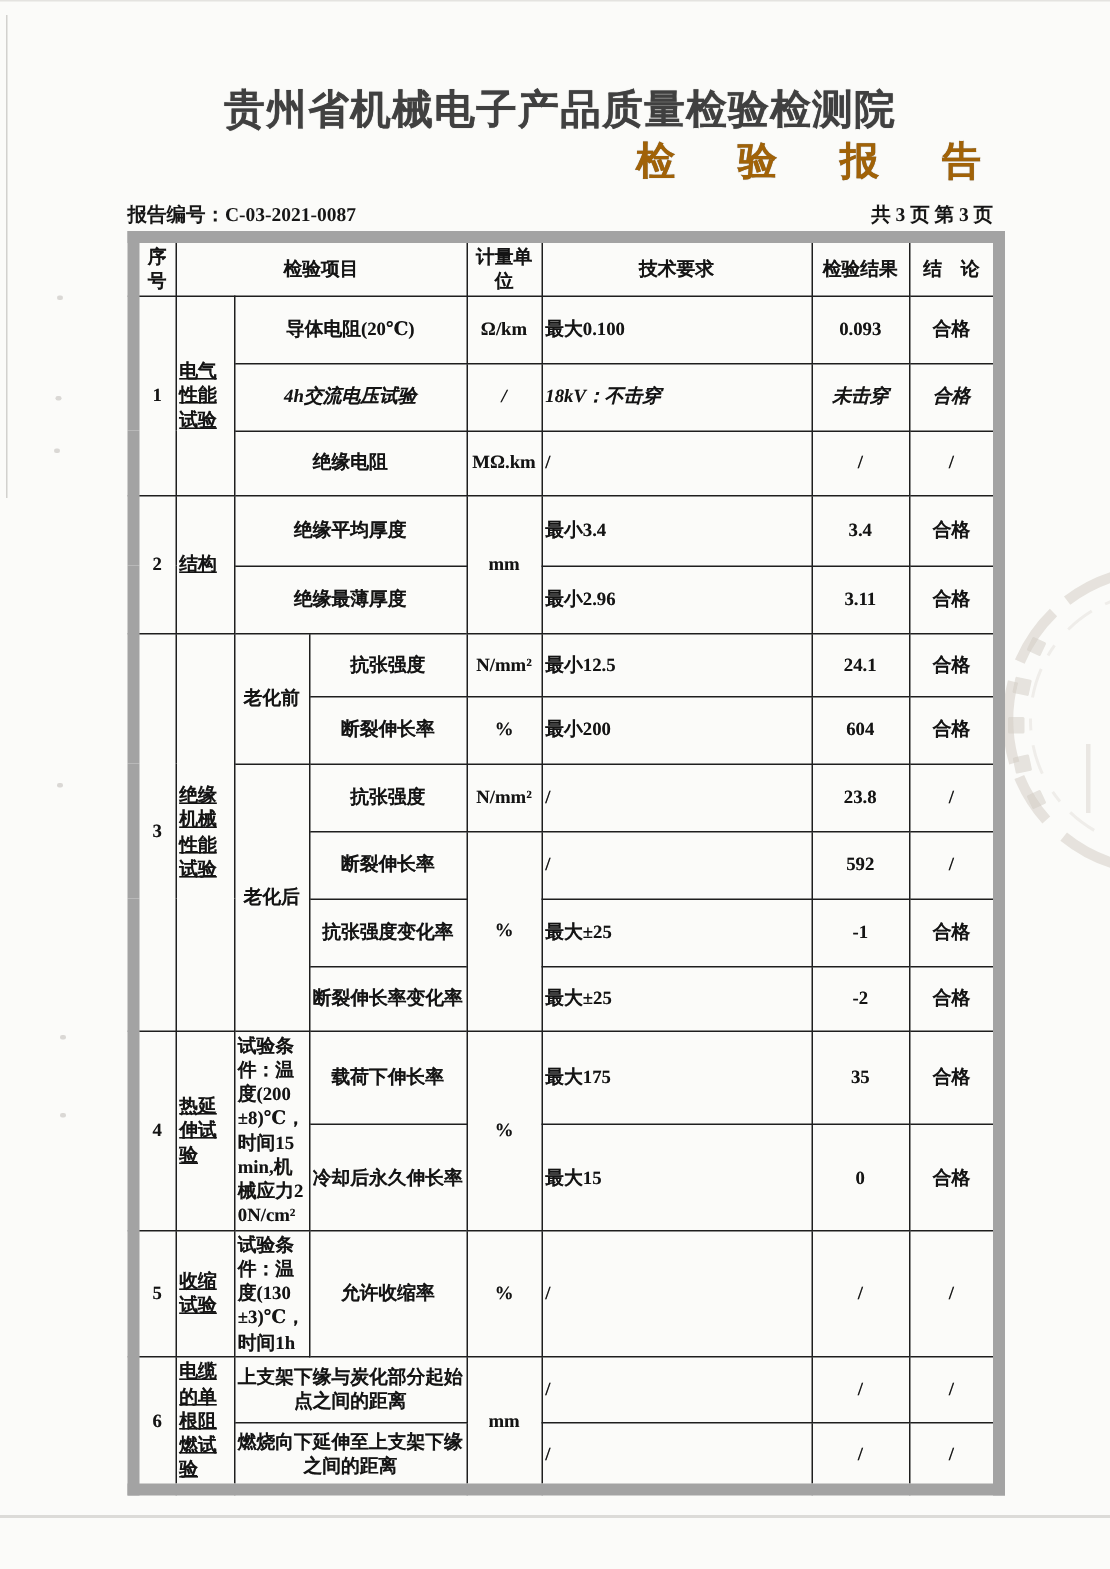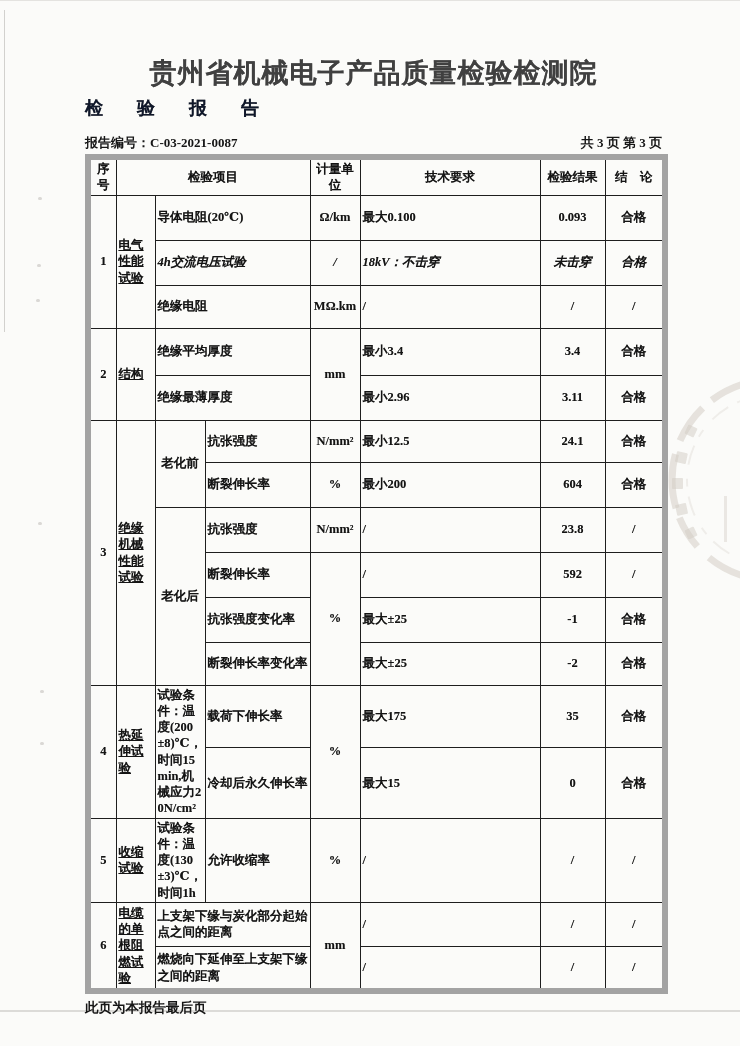--- a/index.html
+++ b/index.html
@@ -11,44 +11,44 @@
   }
   .scan-edge{position:absolute;background:#dcdbd8;}
   .speck{position:absolute;width:4px;height:3px;border-radius:2px;background:#c7c5c1;opacity:.65;}
   .sheet{position:absolute;left:85px;top:0;width:577px;}
   .org-name{
     margin-top:56px;text-align:center;font-size:27px;font-weight:700;
     letter-spacing:1px;line-height:34px;color:#404040;
     text-shadow:0 0 .5px rgba(0,0,0,.55);
   }
   .doc-title{
-    margin-top:2px;text-align:left;font-size:18px;font-weight:700;
-    letter-spacing:8px;line-height:32px;color:#0f172a;
+    margin-top:2px;text-align:right;font-size:26px;font-weight:700;
+    letter-spacing:8px;line-height:32px;color:#a16207;
     text-shadow:0 0 .5px rgba(0,0,0,.55);
   }
   .meta-row{
     margin-top:8px;height:20px;font-size:13px;font-weight:700;
     display:flex;justify-content:space-between;align-items:flex-end;
   }
   table.report{
     margin-top:2px;border-collapse:collapse;table-layout:fixed;
-    width:577px;border:6px solid #a3a3a3;
+    width:577px;border:8px solid #a3a3a3;
   }
   table.report td{
     border:1.5px solid #1e1e1e;font-size:12.5px;font-weight:600;
     line-height:1.3;padding:1px 2px;vertical-align:middle;color:#141414;
     overflow:hidden;word-break:break-all;
     text-shadow:0 0 .4px rgba(0,0,0,.4);
   }
   td.hd{text-align:center;font-weight:700;font-size:13px;}
   td.c-seq{text-align:center;}
   td.c-cat{text-align:left;padding:2px 1px 2px 3px;text-decoration:underline;}
   td.c-sub{text-align:center;}
   td.c-cond{text-align:left;font-size:11.5px;line-height:1.3;padding:2px 1px 2px 3px;}
-  td.c-item{text-align:left;padding-left:6px;margin-left:29px;}
+  td.c-item{text-align:center;padding-left:6px;margin-left:29px;}
   td.c-unit{text-align:center;}
   td.c-req{text-align:left;padding-left:7px;}
   td.c-res{text-align:center;}
   td.c-con{text-align:center;}
   .footer-note{margin-top:5px;font-size:13.5px;font-weight:700;}
   .stamp-svg{position:absolute;left:600px;top:368px;opacity:.55;pointer-events:none;}
 </style>
 </head>
 <body>
 
@@ -232,14 +232,13 @@
     </tr>
     <tr style="height:45px;">
       <td class="c-item" colspan="2">燃烧向下延伸至上支架下缘之间的距离</td>
       <td class="c-req">/</td>
       <td class="c-res">/</td>
       <td class="c-con">/</td>
     </tr>
   </tbody>
     </table>
 
-  <div class="footer-note">此页为本报告最后页</div>
 </div>
 
 </body></html>

